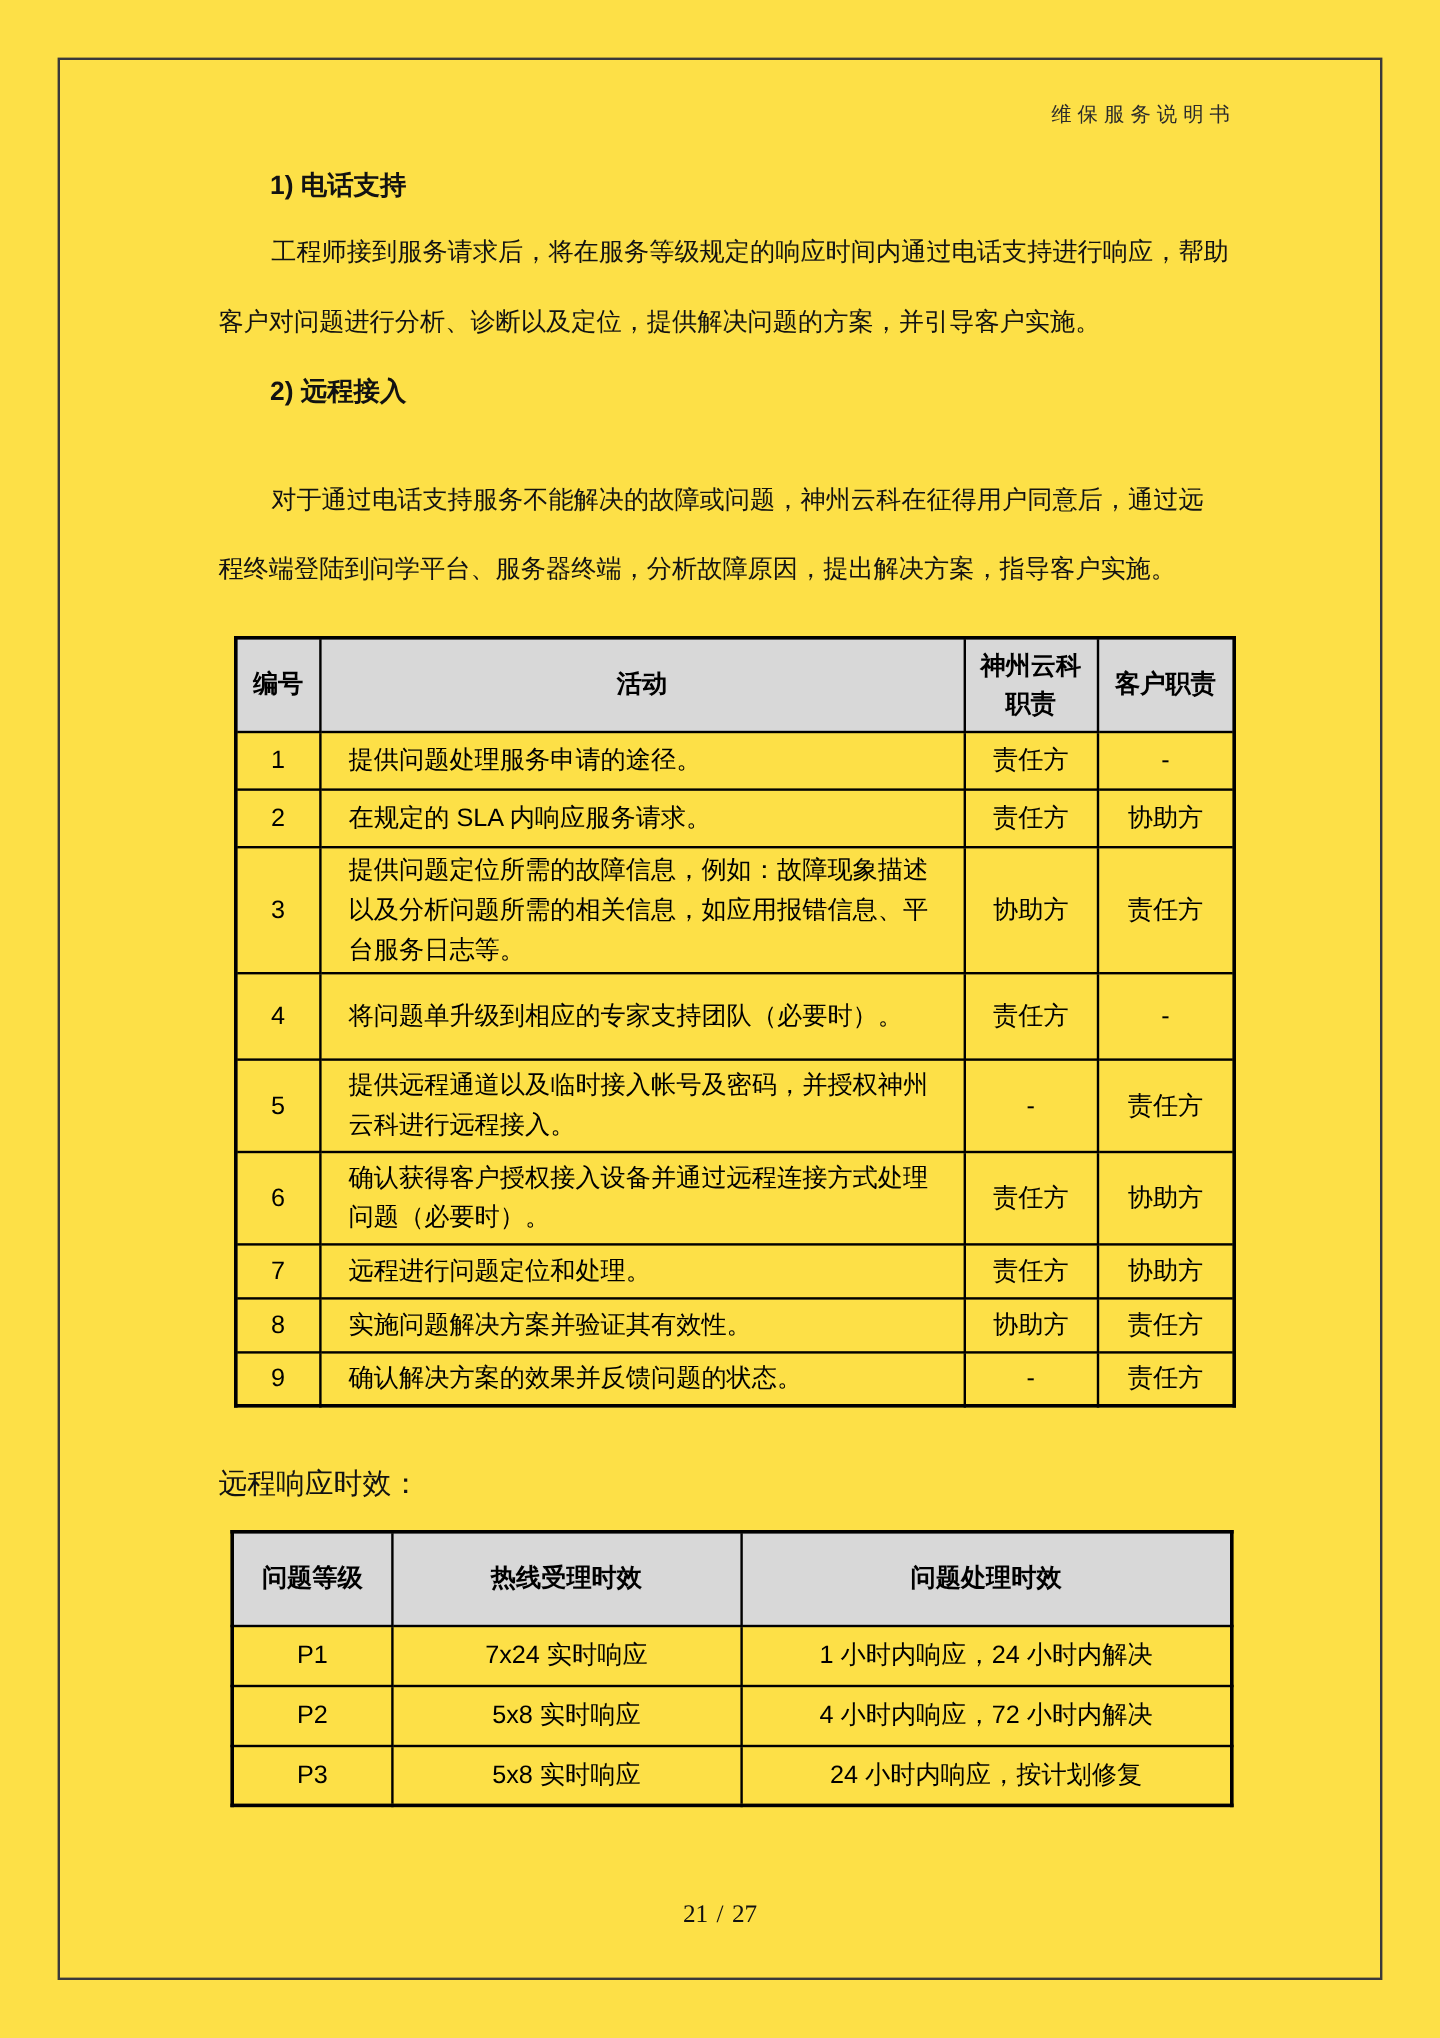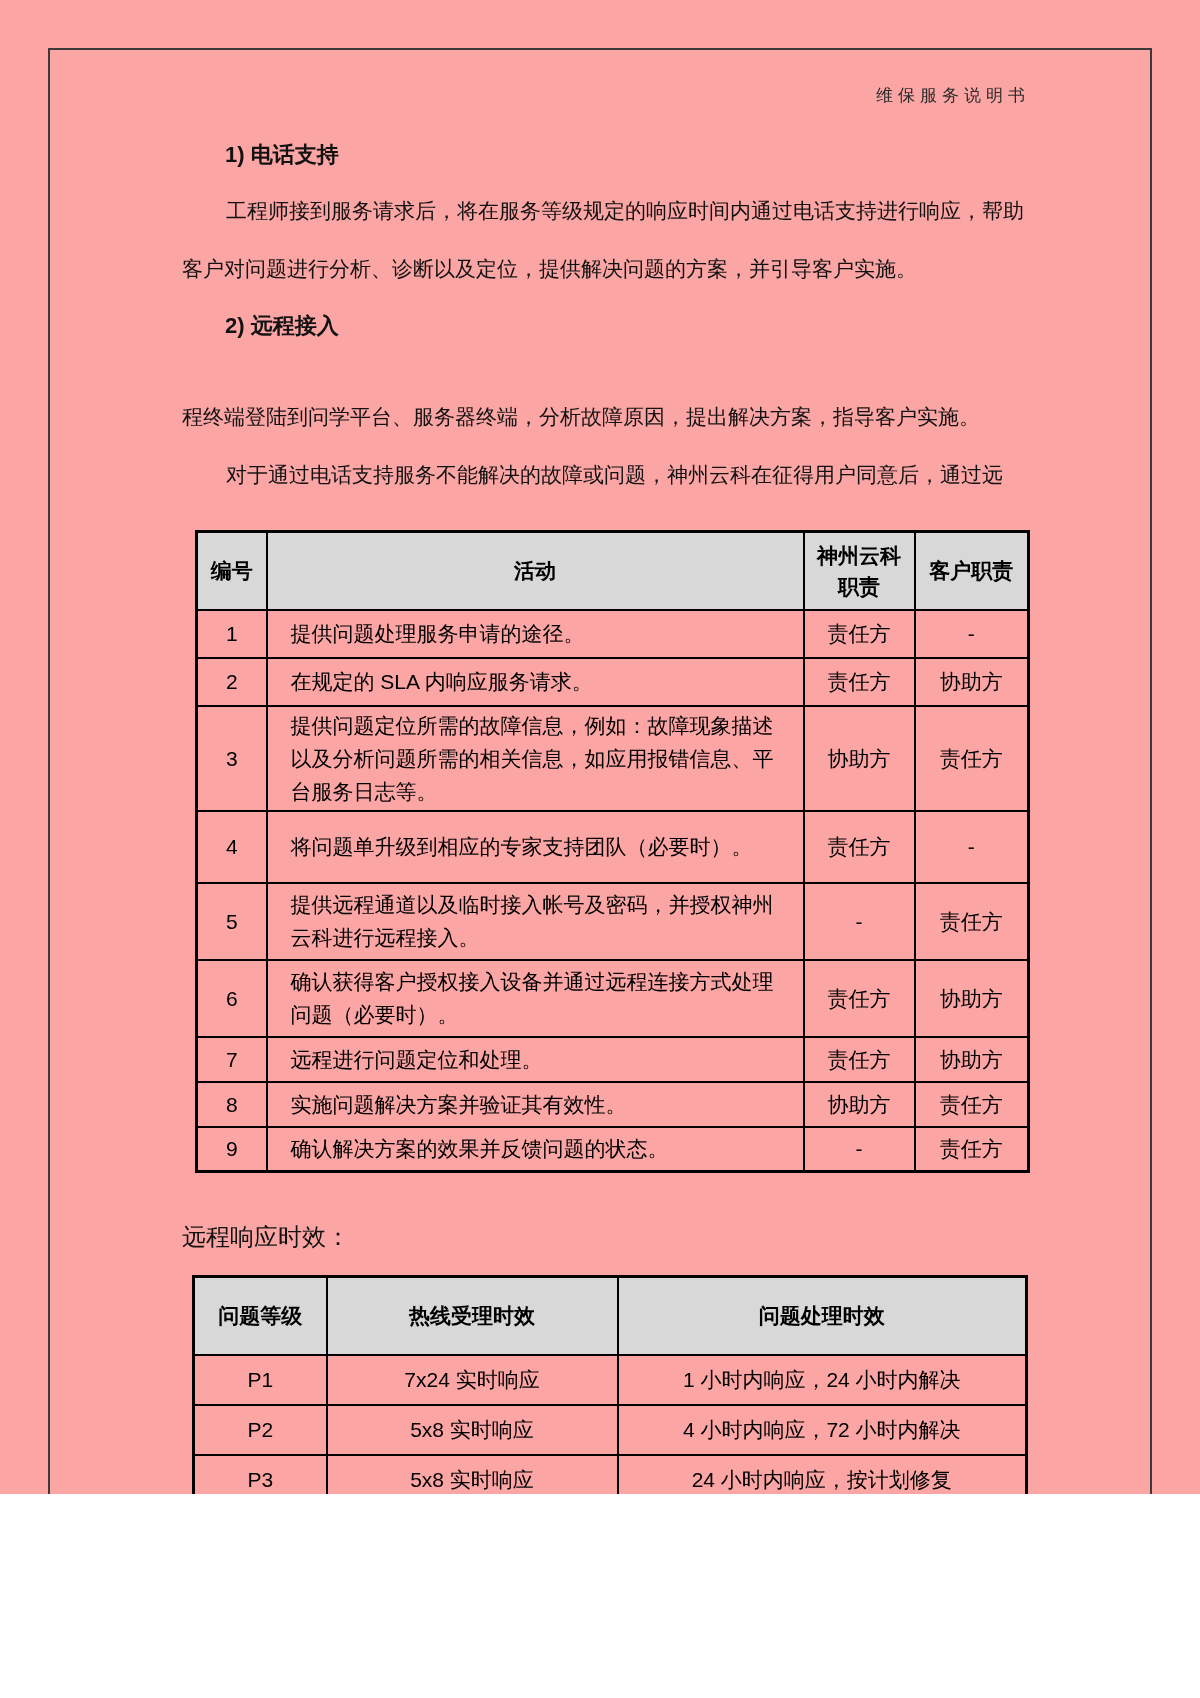--- a/index.html
+++ b/index.html
@@ -3,21 +3,21 @@
 <meta charset="utf-8">
 <style>
   :root{
     --table-header-bg:#d8d8d8;
     --border-color:#000000;
     --frame-color:#3a3a3a;
     --text-color:#121212;
   }
   html,body{margin:0;padding:0;}
   body{background:#ffffff;font-family:"Liberation Sans","DejaVu Sans",sans-serif;}
-  .page{position:relative;width:1200px;height:1494px;background:#fca5a5;overflow:hidden;}
+  .page{position:relative;width:1200px;height:1698px;background:#fde047;overflow:hidden;}
   .frame{position:absolute;left:48px;top:48px;width:1104px;height:1602px;
          border:2px solid var(--frame-color);box-sizing:border-box;}
   .doc-header{position:absolute;top:84px;left:0;right:170px;text-align:right;
               font-family:"Liberation Serif","DejaVu Serif",serif;
               font-size:17px;letter-spacing:5px;color:#2b2b2b;}
   .heading{position:absolute;left:225px;font-size:22px;font-weight:bold;
            color:var(--text-color);line-height:32px;}
   .h1{top:139px;}
   .h2{top:310px;}
   .para{position:absolute;left:182px;width:848px;font-size:21px;color:var(--text-color);
@@ -56,22 +56,22 @@
   <div class="heading h1">1) 电话支持</div>
 
   <div class="para para-1">
     <div class="line line-first">工程师接到服务请求后，将在服务等级规定的响应时间内通过电话支持进行响应，帮助</div>
     <div class="line">客户对问题进行分析、诊断以及定位，提供解决问题的方案，并引导客户实施。</div>
   </div>
 
   <div class="heading h2">2) 远程接入</div>
 
   <div class="para para-2">
+    <div class="line line-first">对于通过电话支持服务不能解决的故障或问题，神州云科在征得用户同意后，通过远</div>
     <div class="line">程终端登陆到问学平台、服务器终端，分析故障原因，提出解决方案，指导客户实施。</div>
-    <div class="line line-first">对于通过电话支持服务不能解决的故障或问题，神州云科在征得用户同意后，通过远</div>
   </div>
 
   <div class="table-intro">远程问题处理服务中双方的职责分工：</div>
 
   <table class="tbl resp-table">
     <colgroup>
       <col style="width:70px">
         <col style="width:537px">
       <col style="width:111px">
         <col style="width:114px">

